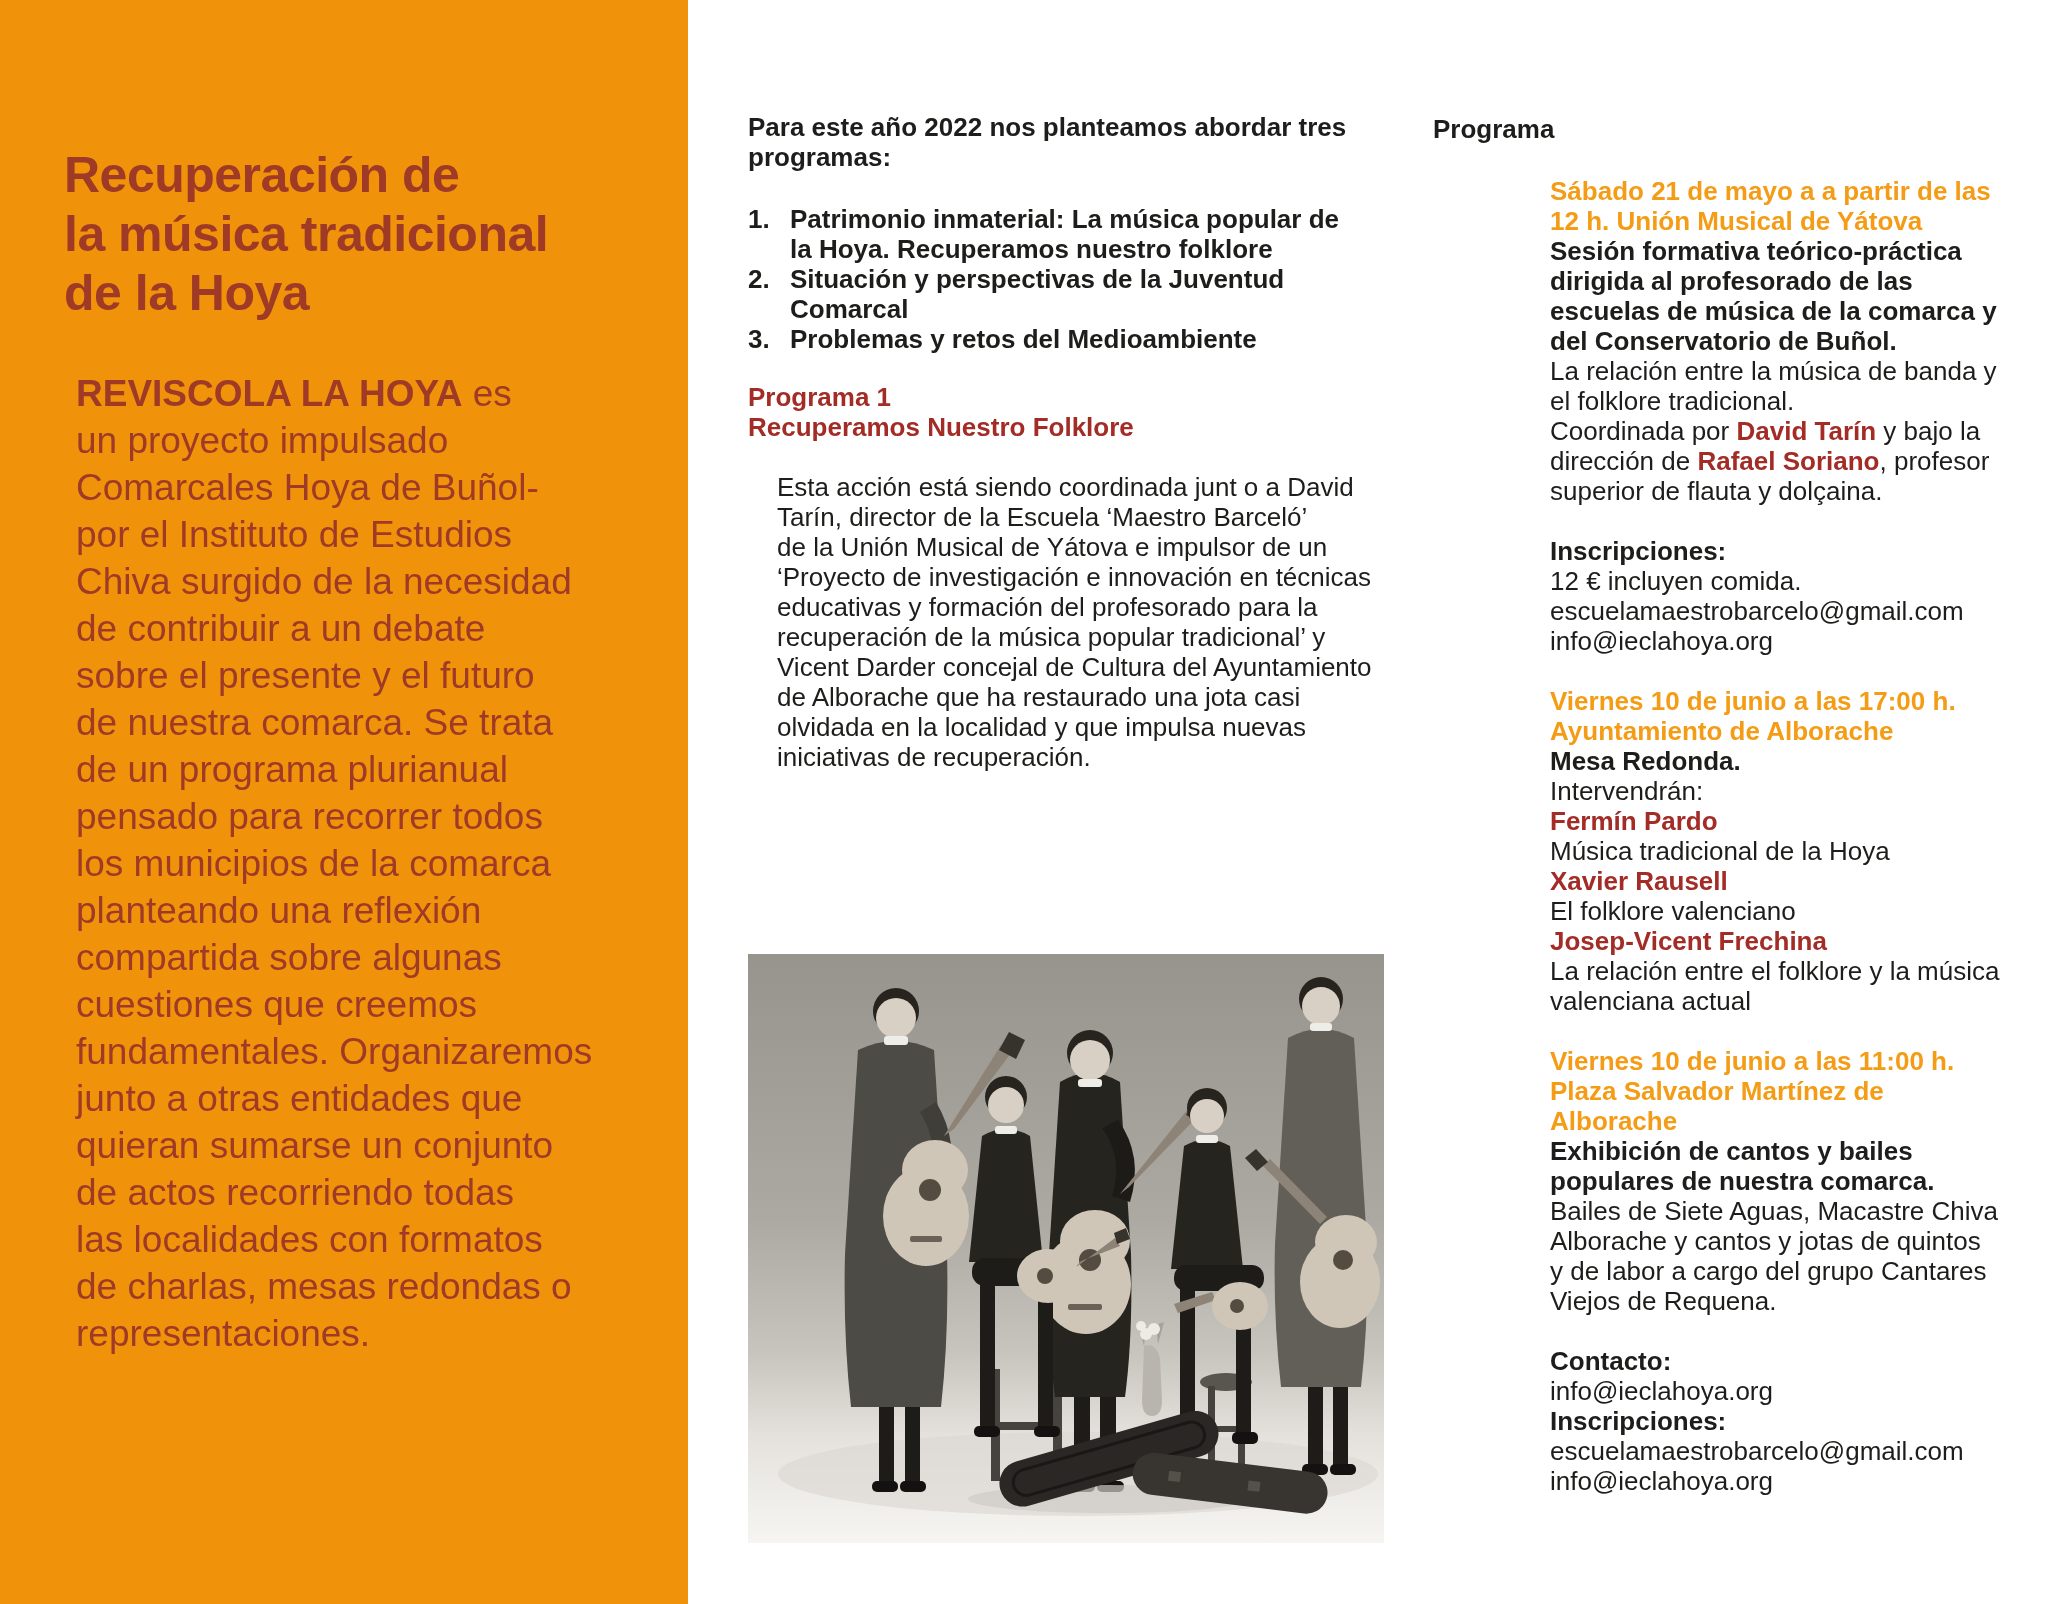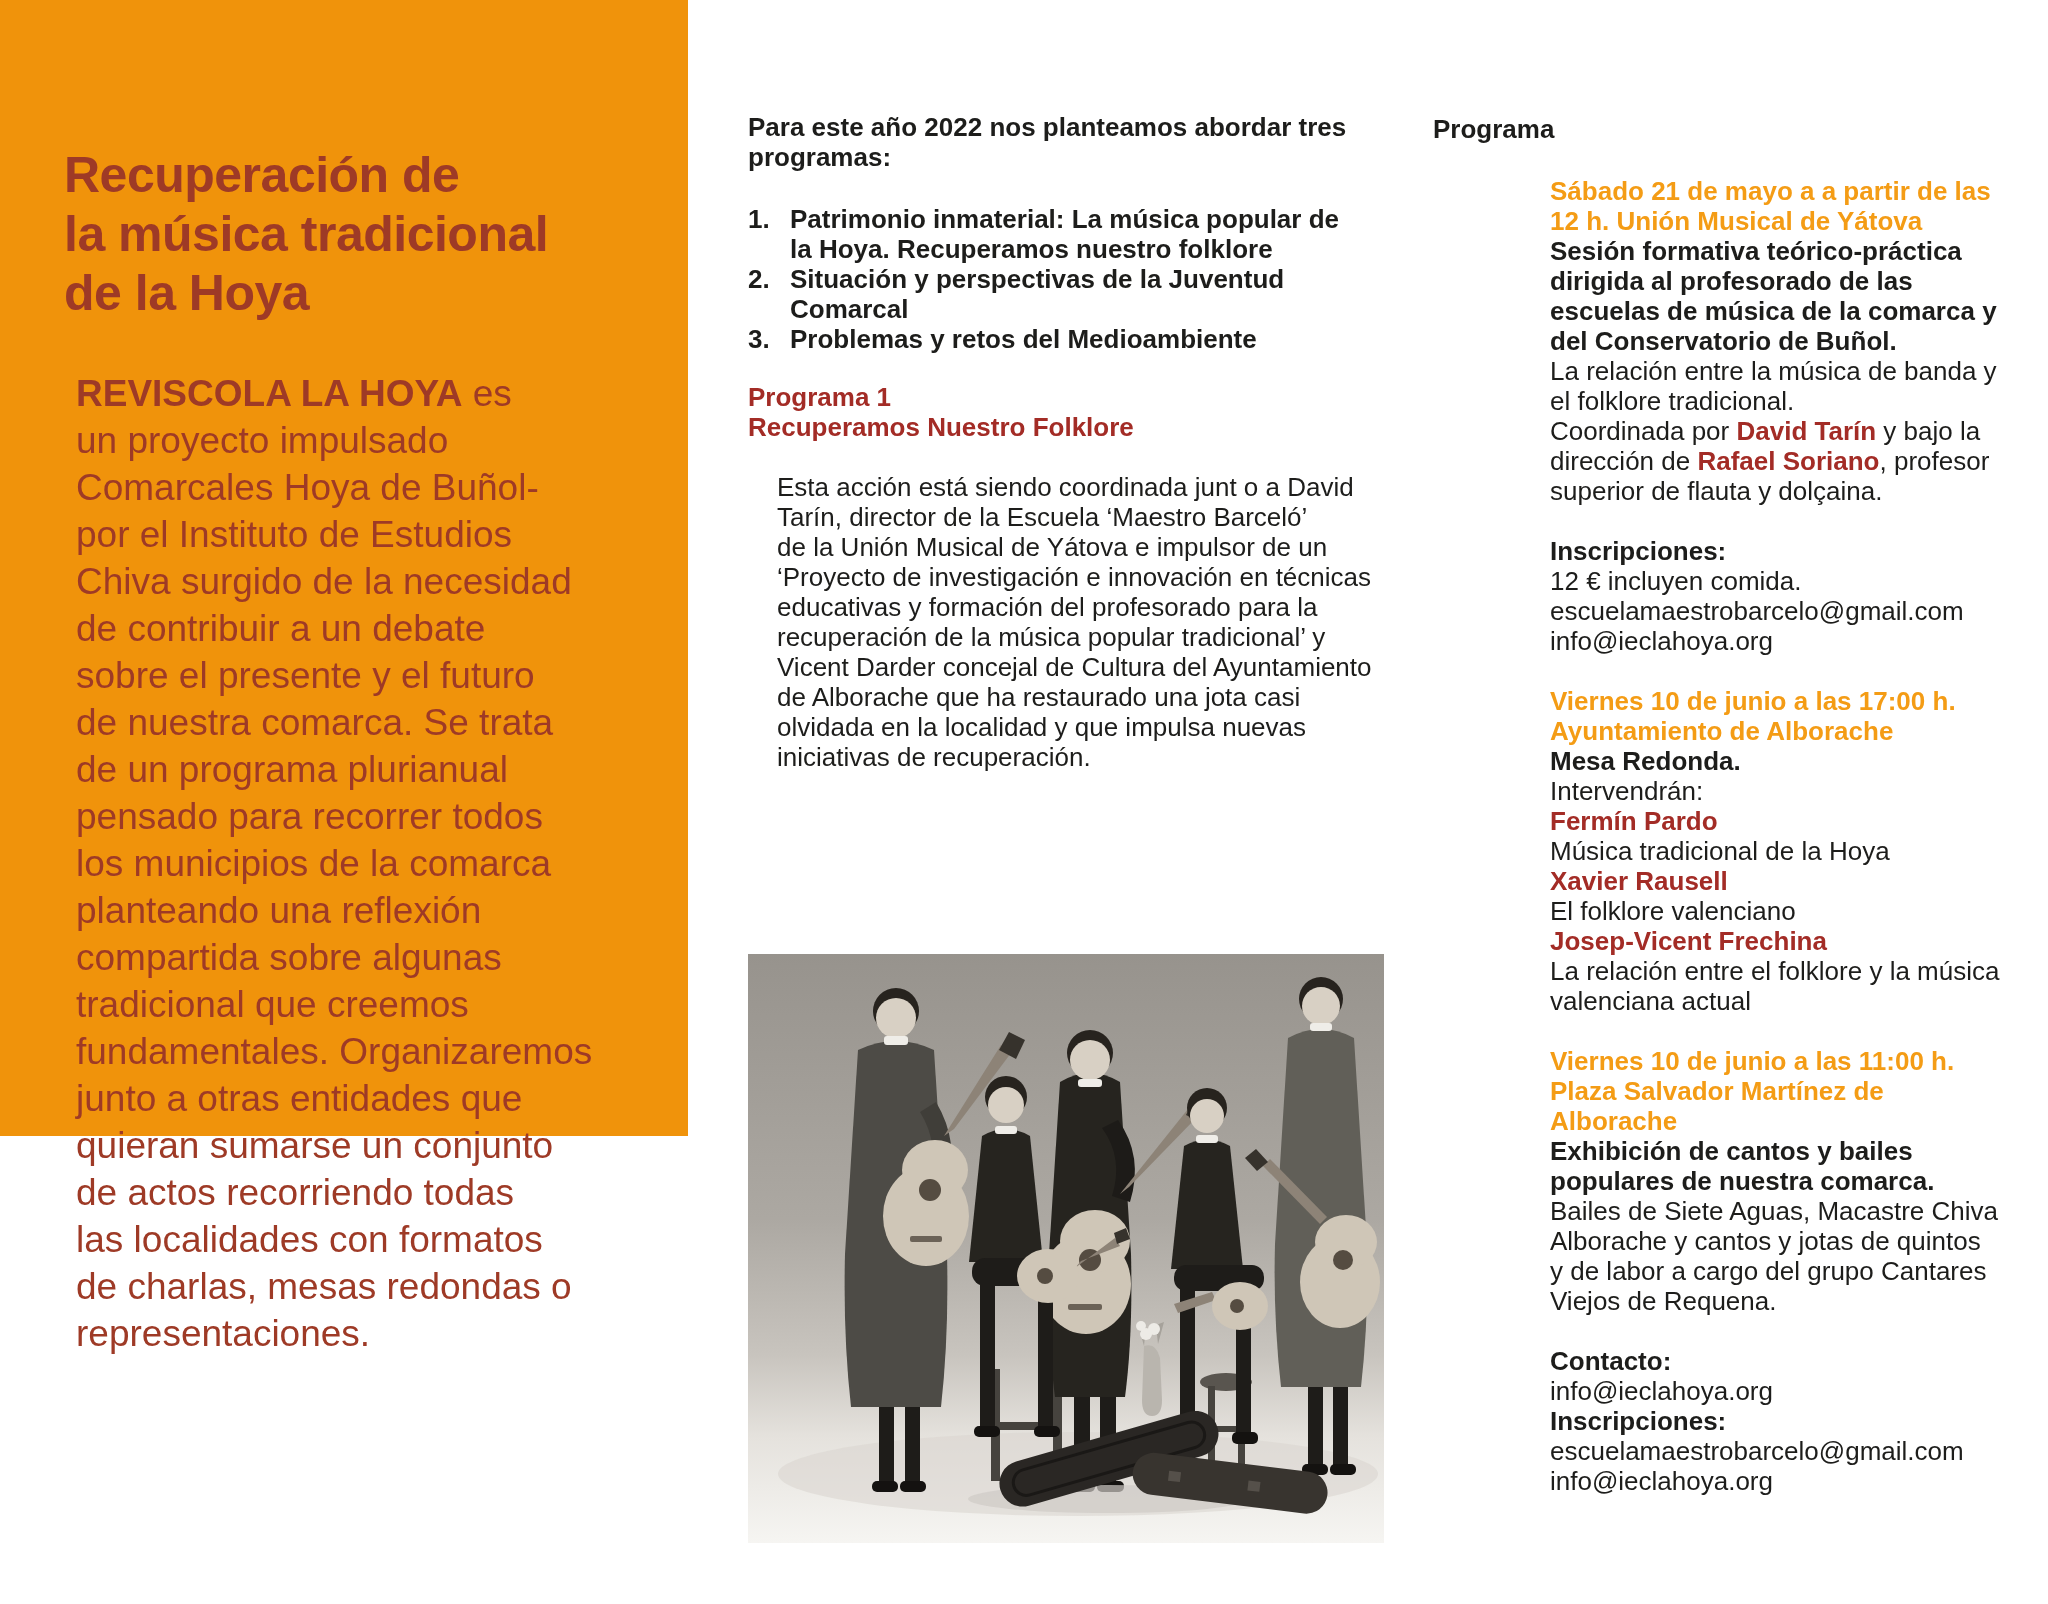--- a/index.html
+++ b/index.html
@@ -1,20 +1,20 @@
 <!DOCTYPE html>
 <html><head>
 <meta charset="utf-8">
 <style>
   html,body{margin:0;padding:0;background:#ffffff}
   .canvas{position:relative;width:2048px;height:1604px;background:#ffffff;
           font-family:"Liberation Sans","DejaVu Sans",sans-serif;overflow:hidden}
 
   
-  .sidebar{position:absolute;left:0;top:0;width:688px;height:1136px;background:#F0930B}
+  .sidebar{position:absolute;left:0;top:0;width:688px;height:1604px;background:#F0930B}
   .sidebar-title{position:absolute;left:64px;top:112px;font-size:50px;line-height:59px;
                  font-weight:700;color:#9E3A26;letter-spacing:-0.5px}
   .sidebar-intro{position:absolute;left:76px;top:370px;font-size:37px;line-height:47px;color:#9E3A26}
 
   
   .block{position:absolute;color:#1D1D1B;font-size:26px;line-height:30px}
   .m-intro{left:748px;top:112px}
   .m-list{left:748px;top:204px}
   .m-red{left:748px;top:382px}
   .m-para{left:777px;top:472px}
@@ -53,21 +53,21 @@
         <div class="line"><span class="s-r">por el Instituto de Estudios</span></div>
         <div class="line"><span class="s-r">Chiva surgido de la necesidad</span></div>
         <div class="line"><span class="s-r">de contribuir a un debate</span></div>
         <div class="line"><span class="s-r">sobre el presente y el futuro</span></div>
         <div class="line"><span class="s-r">de nuestra comarca. Se trata</span></div>
         <div class="line"><span class="s-r">de un programa plurianual</span></div>
         <div class="line"><span class="s-r">pensado para recorrer todos</span></div>
         <div class="line"><span class="s-r">los municipios de la comarca</span></div>
         <div class="line"><span class="s-r">planteando una reflexión</span></div>
         <div class="line"><span class="s-r">compartida sobre algunas</span></div>
-        <div class="line"><span class="s-r">tradicional que creemos</span></div>
+        <div class="line"><span class="s-r">cuestiones que creemos</span></div>
         <div class="line"><span class="s-r">fundamentales. Organizaremos</span></div>
         <div class="line"><span class="s-r">junto a otras entidades que</span></div>
         <div class="line"><span class="s-r">quieran sumarse un conjunto</span></div>
         <div class="line"><span class="s-r">de actos recorriendo todas</span></div>
         <div class="line"><span class="s-r">las localidades con formatos</span></div>
         <div class="line"><span class="s-r">de charlas, mesas redondas o</span></div>
         <div class="line"><span class="s-r">representaciones.</span></div>
       </div>
   </aside>
 

